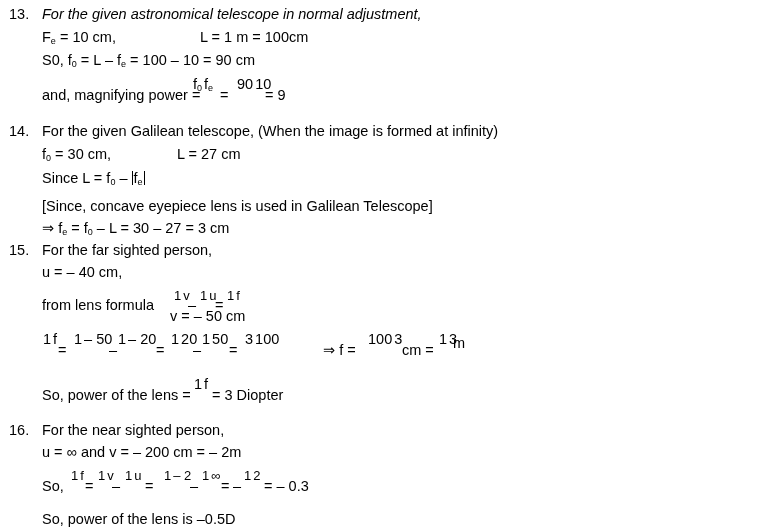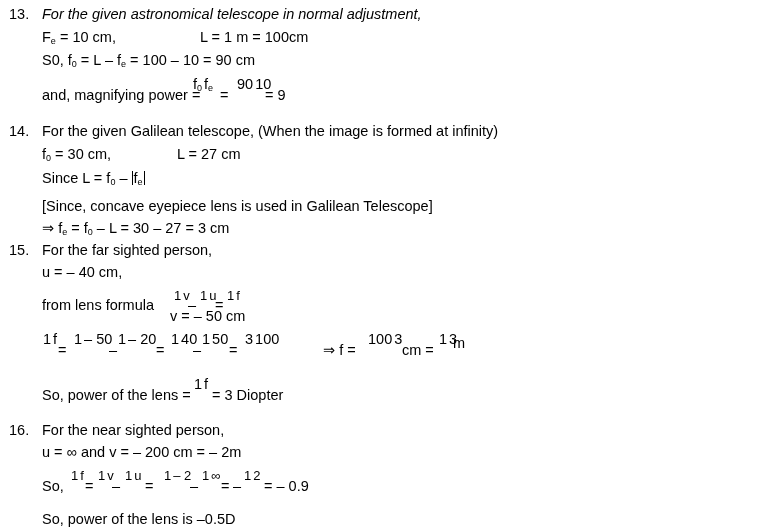--- a/index.html
+++ b/index.html
@@ -96,21 +96,21 @@
   <span class="ln" style="left:109px;top:341px;">–</span>
   <div class="frac" style="left:117px;top:331px;">
     <span class="n">1</span>
     <span class="bar"></span>
     <span class="d">– 20</span>
   </div>
   <span class="ln" style="left:156px;top:341px;">=</span>
   <div class="frac" style="left:170px;top:331px;">
     <span class="n">1</span>
     <span class="bar"></span>
-    <span class="d">40</span>
+    <span class="d">20</span>
   </div>
   <span class="ln" style="left:193px;top:341px;">–</span>
   <div class="frac" style="left:201px;top:331px;">
     <span class="n">1</span>
     <span class="bar"></span>
     <span class="d">50</span>
   </div>
   <span class="ln" style="left:229px;top:341px;">=</span>
   <div class="frac" style="left:244px;top:331px;">
     <span class="n">3</span>
@@ -176,16 +176,16 @@
     <span class="bar"></span>
     <span class="d">∞</span>
   </div>
   <span class="ln" style="left:221px;top:477px;">=</span>
   <span class="ln" style="left:233px;top:477px;">–</span>
   <div class="frac sm" style="left:243px;top:467px;">
     <span class="n">1</span>
     <span class="bar"></span>
     <span class="d">2</span>
   </div>
-  <span class="ln" style="left:264px;top:477px;">= – 0.9</span>
+  <span class="ln" style="left:264px;top:477px;">= – 0.3</span>
 
   <span class="ln" style="left:42px;top:510px;">So, power of the lens is –0.5D</span>
 </div>
 
 </body></html>

